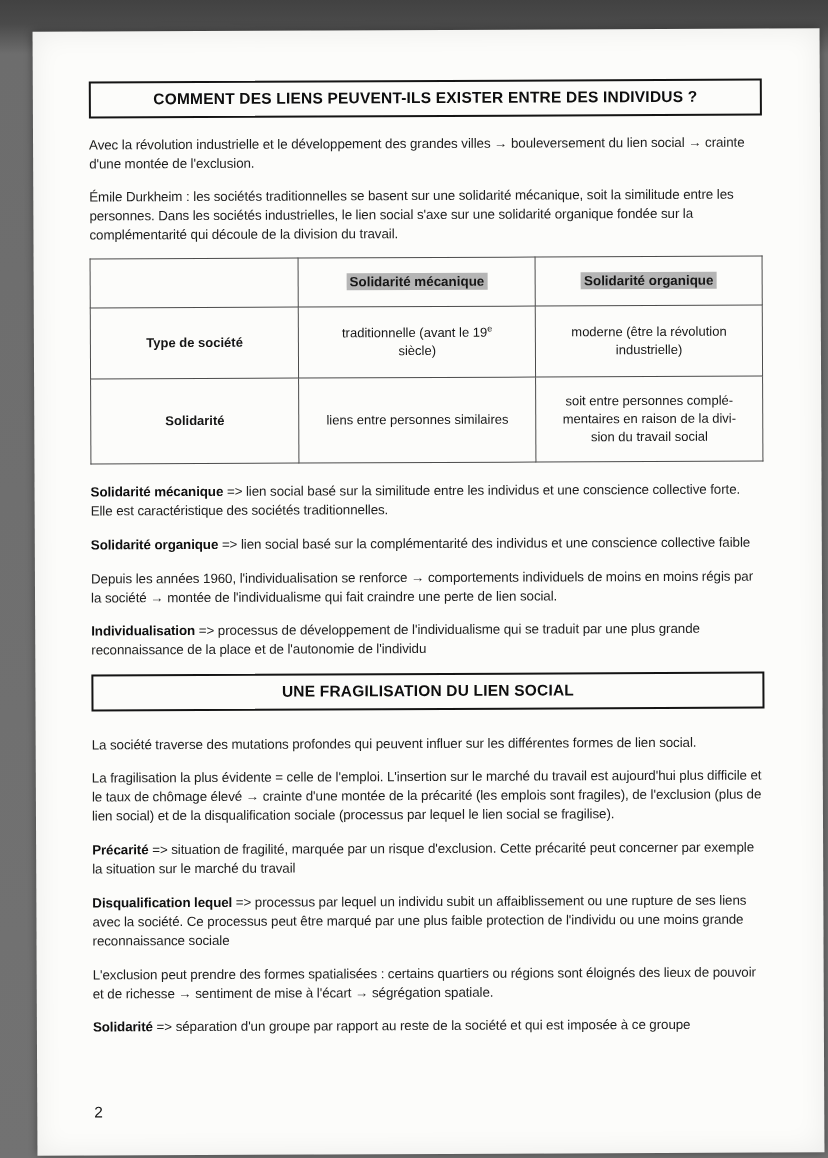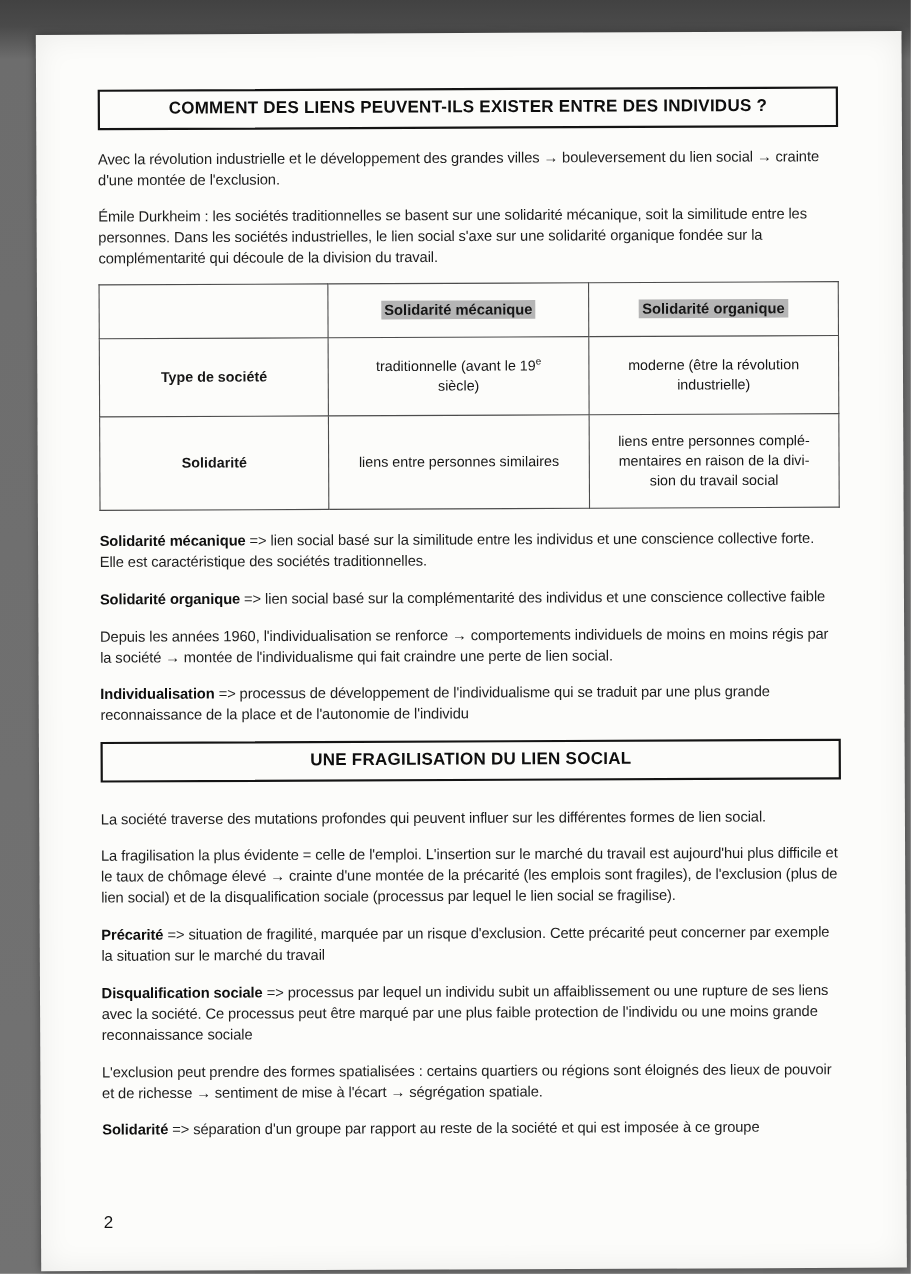--- a/index.html
+++ b/index.html
@@ -97,21 +97,21 @@
     <tr class="row-type">
       <td class="label-cell">Type de société</td>
       <td><span class="preline">traditionnelle (avant le 19</span><sup>e</sup><span class="preline">
 siècle)</span></td>
       <td class="preline">moderne (être la révolution
 industrielle)</td>
     </tr>
     <tr class="row-def">
       <td class="label-cell">Solidarité</td>
       <td>liens entre personnes similaires</td>
-      <td class="preline">liens entre personnes complé-
+      <td class="preline">soit entre personnes complé-
 mentaires en raison de la divi-
 sion du travail social</td>
     </tr>
   </tbody>
     </table>
 
   <p class="def"><strong>Solidarité mécanique</strong> <span>=&gt; lien social basé sur la similitude entre les individus et une conscience collective forte. Elle est caractéristique des sociétés traditionnelles.</span></p>
 
   <p class="def"><strong>Solidarité organique</strong> <span>=&gt; lien social basé sur la complémentarité des individus et une conscience collective faible</span></p>
 
@@ -121,21 +121,21 @@
 
   <div class="title-box second">
     <span>UNE FRAGILISATION DU LIEN SOCIAL</span>
   </div>
 
   <p class="para">La société traverse des mutations profondes qui peuvent influer sur les différentes formes de lien social.</p>
   <p class="para">La fragilisation la plus évidente = celle de l'emploi. L'insertion sur le marché du travail est aujourd'hui plus difficile et le taux de chômage élevé → crainte d'une montée de la précarité (les emplois sont fragiles), de l'exclusion (plus de lien social) et de la disqualification sociale (processus par lequel le lien social se fragilise).</p>
 
   <p class="def"><strong>Précarité</strong> <span>=&gt; situation de fragilité, marquée par un risque d'exclusion. Cette précarité peut concerner par exemple la situation sur le marché du travail</span></p>
 
-  <p class="def"><strong>Disqualification sociale</strong> <span>=&gt; processus par lequel un individu subit un affaiblissement ou une rupture de ses liens avec la société. Ce processus peut être marqué par une plus faible protection de l'individu ou une moins grande reconnaissance sociale</span></p>
+  <p class="def"><strong>Disqualification lequel</strong> <span>=&gt; processus par lequel un individu subit un affaiblissement ou une rupture de ses liens avec la société. Ce processus peut être marqué par une plus faible protection de l'individu ou une moins grande reconnaissance sociale</span></p>
 
   <p class="para">L'exclusion peut prendre des formes spatialisées : certains quartiers ou régions sont éloignés des lieux de pouvoir et de richesse → sentiment de mise à l'écart → ségrégation spatiale.</p>
 
   <p class="def"><strong>Solidarité</strong> <span>=&gt; séparation d'un groupe par rapport au reste de la société et qui est imposée à ce groupe</span></p>
 
   <div class="page-number">2</div>
 
 </div>
 
 </body></html>

